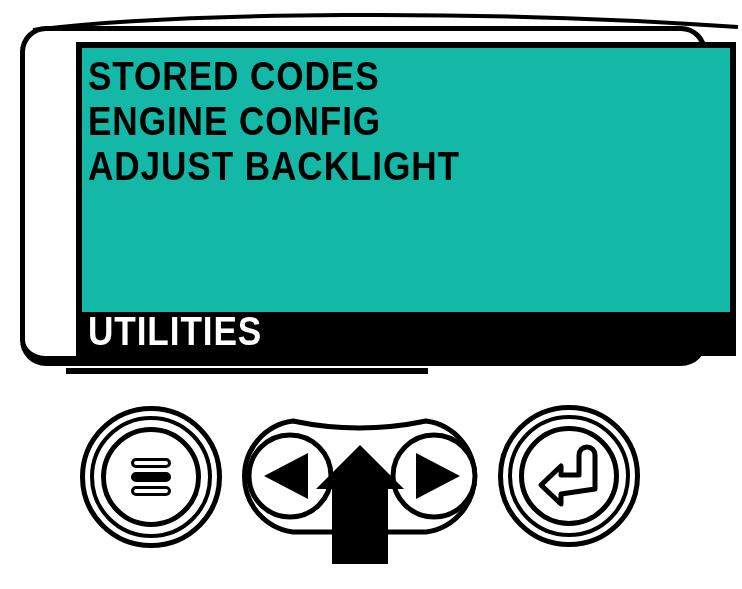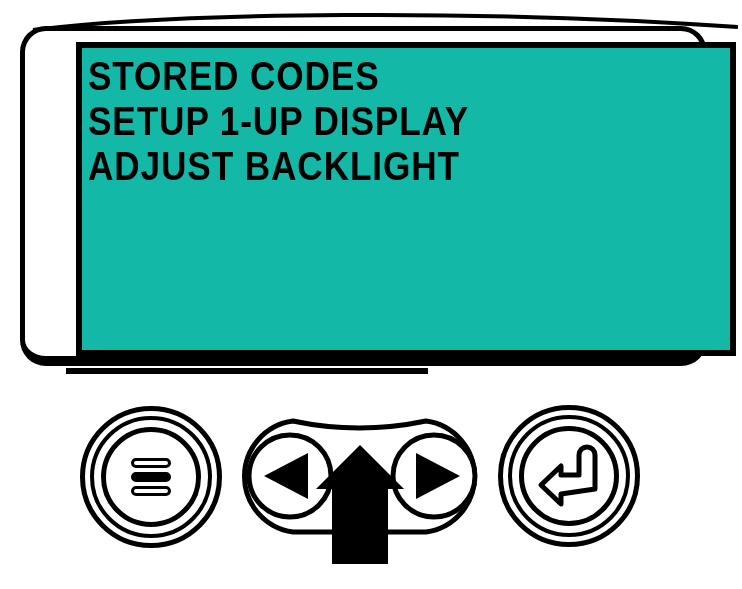--- a/index.html
+++ b/index.html
@@ -64,24 +64,27 @@
 
   <div class="bezel"></div>
   <div class="scan-shadow"></div>
 
   <div class="screen">
     <div class="menu-list">
       <div class="menu-row">
         <span class="txt">STORED CODES</span>
       </div>
       <div class="menu-row">
-        <span class="txt">SETUP 1-UP DISPLAY</span>
+        <span class="txt">ENGINE CONFIG</span>
       </div>
       <div class="menu-row">
         <span class="txt">ADJUST BACKLIGHT</span>
+      </div>
+      <div class="menu-row selected">
+        <span class="txt">UTILITIES</span>
       </div>
     </div>
   </div>
 
   <div class="ring-outer btn-menu">
     <div class="ring-mid">
       <div class="ring-inner">
         <div class="menu-bars">
           <div class="bar"></div>
           <div class="bar filled"></div>

